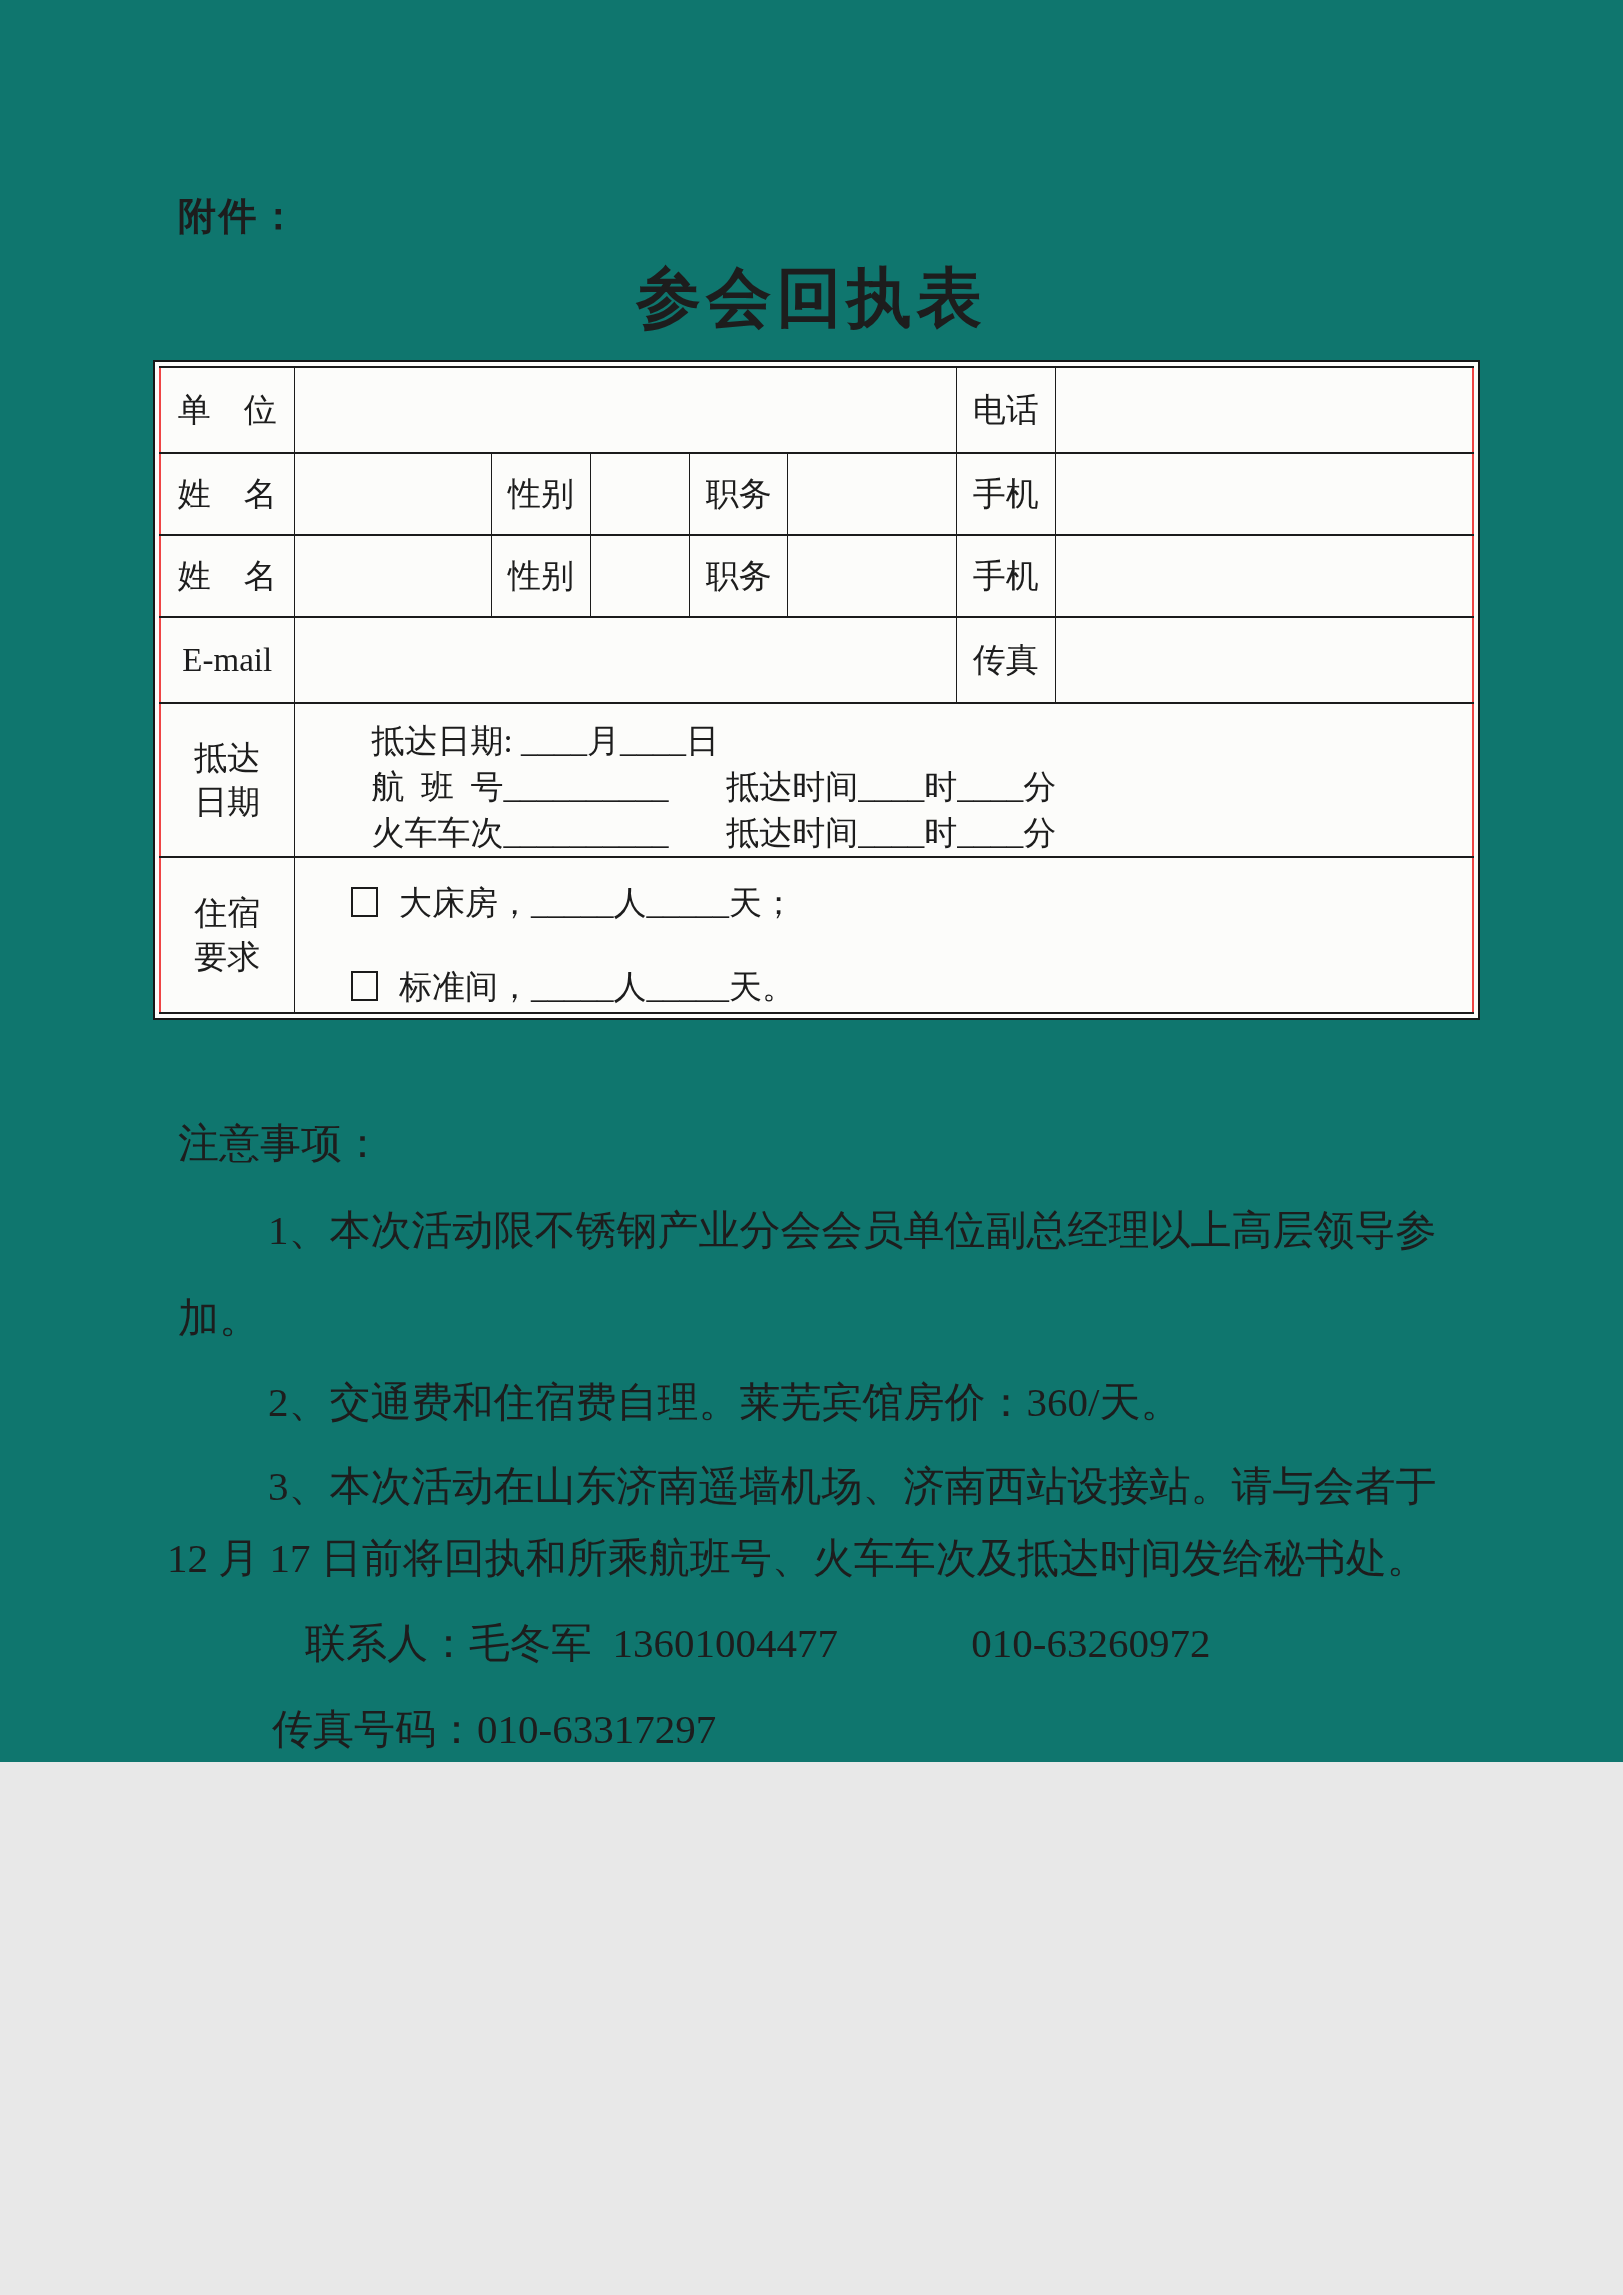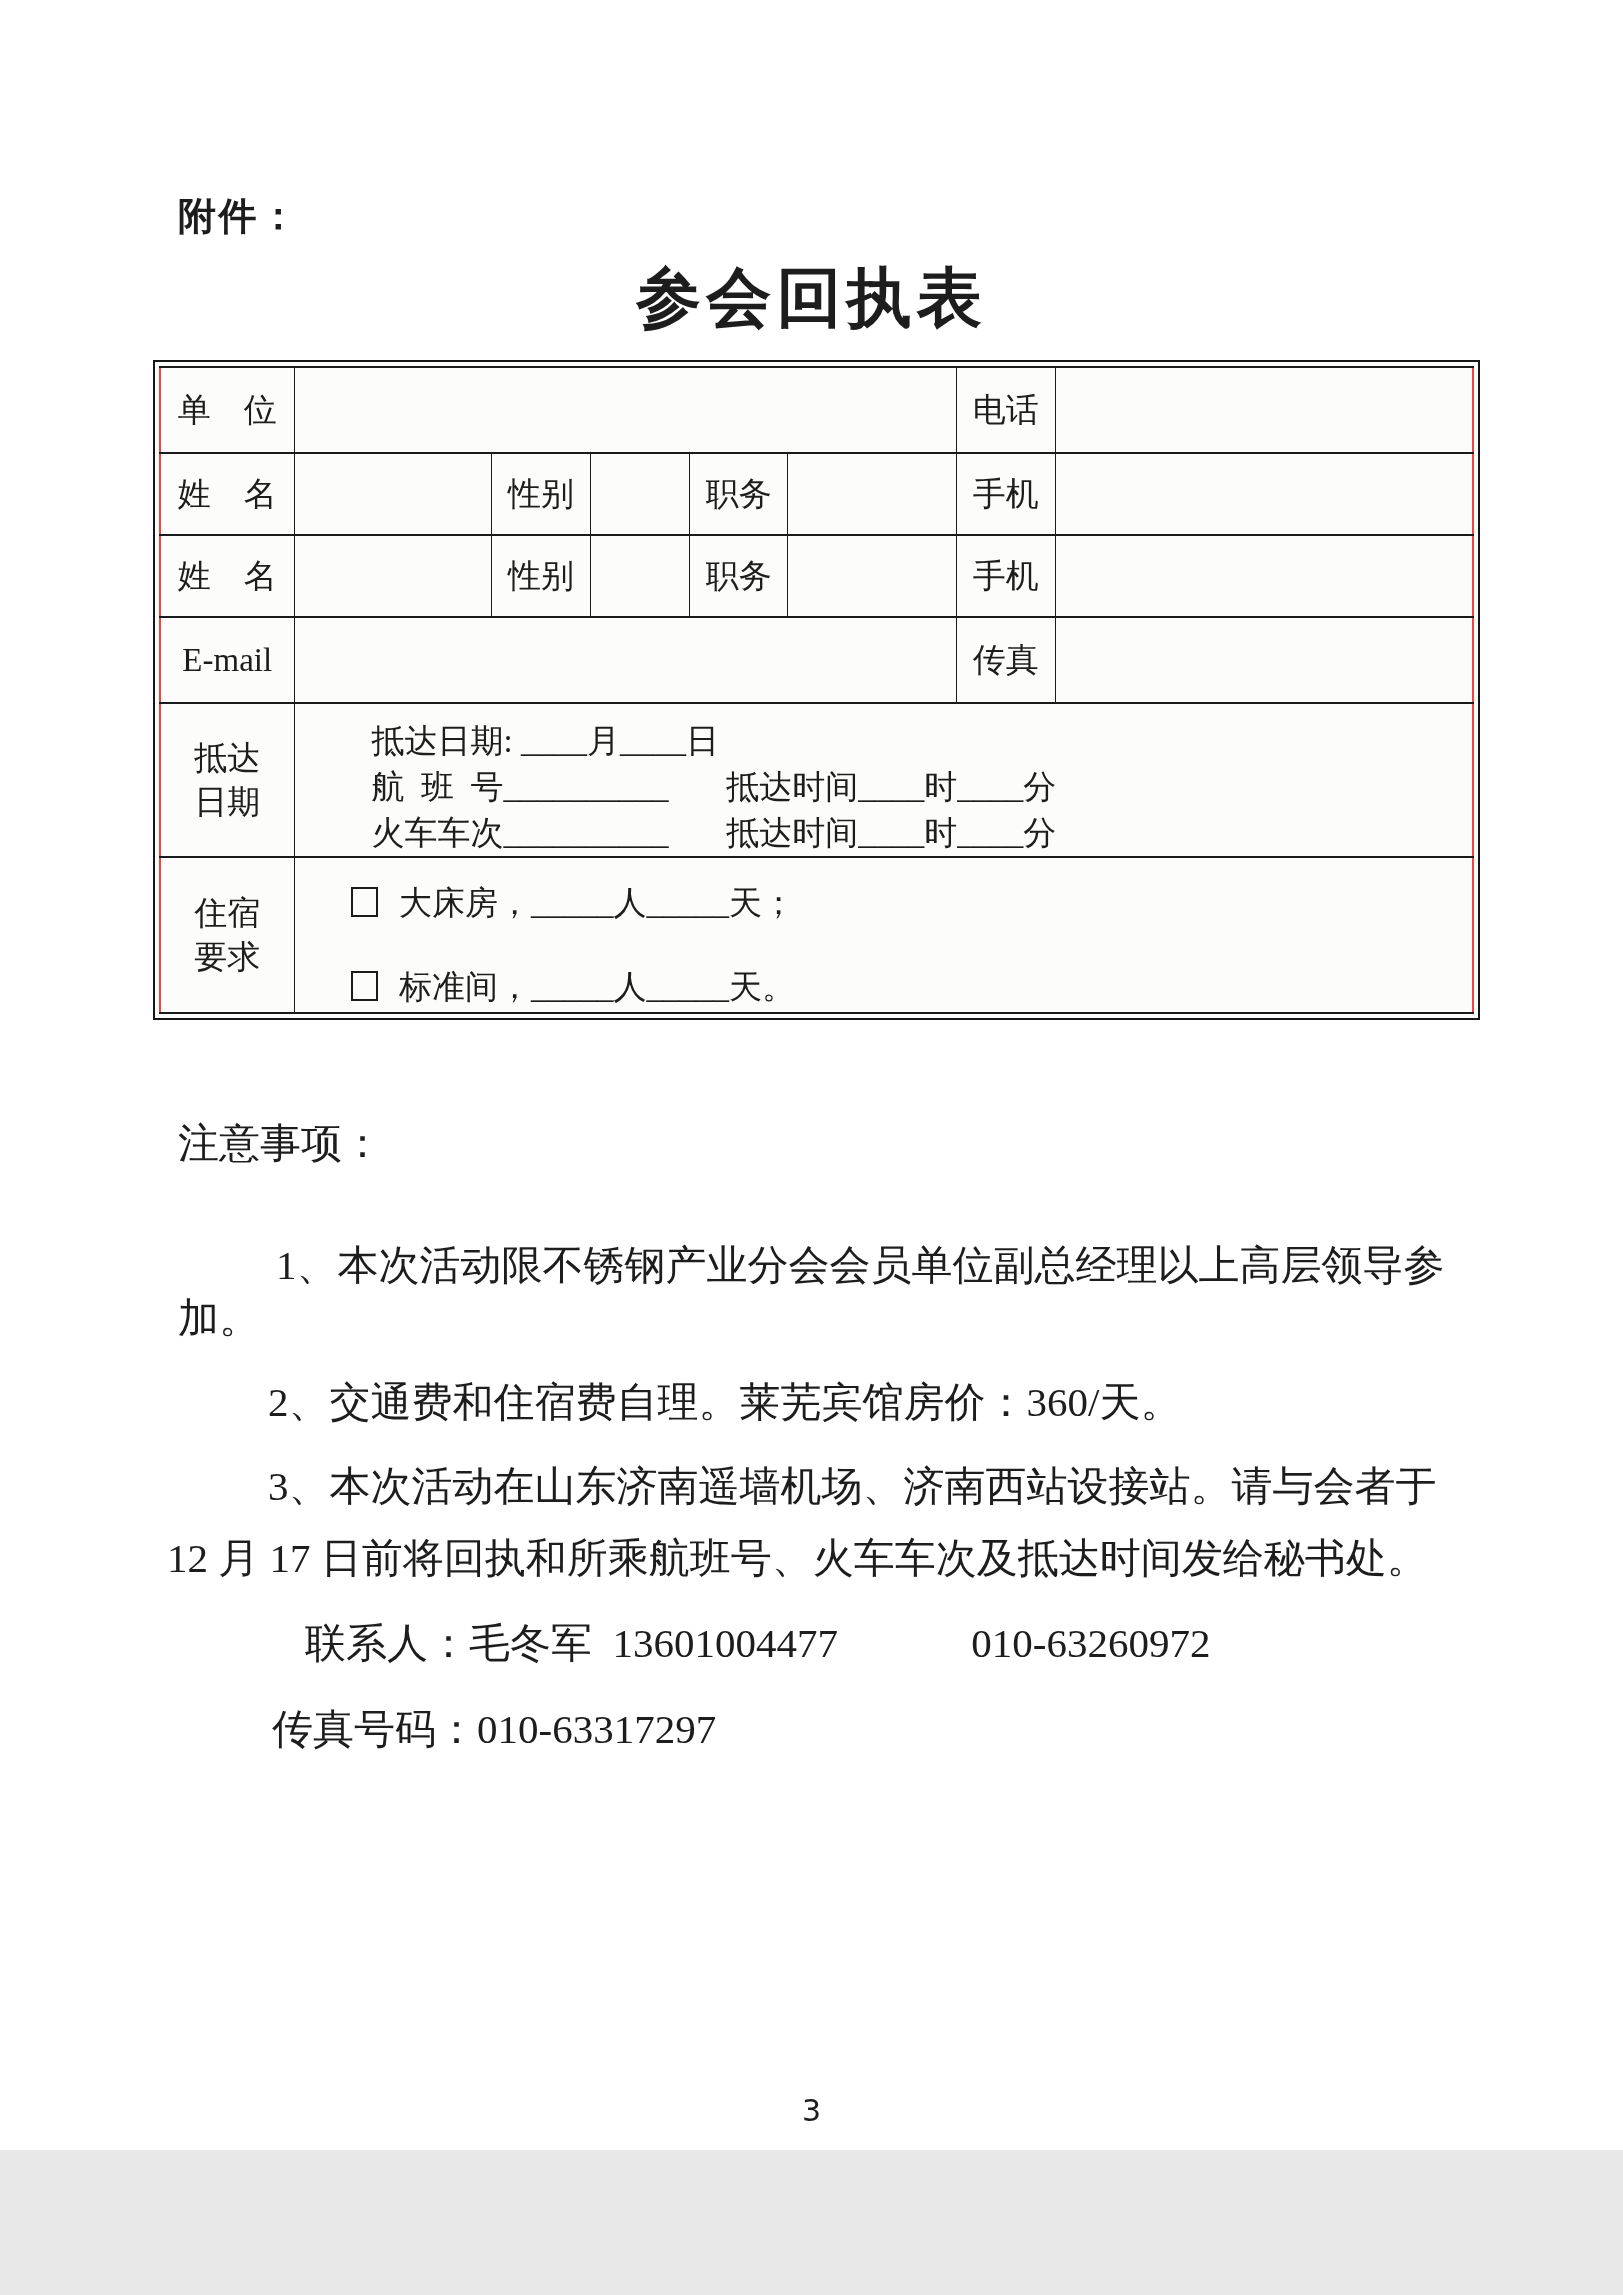--- a/index.html
+++ b/index.html
@@ -1,22 +1,22 @@
 <!DOCTYPE html>
 <html style="font-size:10.5px"><head>
 <meta charset="utf-8">
 <style>
   * { margin: 0; padding: 0; box-sizing: border-box; }
   html, body { background: #e8e8e8; }
   .page {
     position: relative;
     width: 1623px;
-    height: 2150px;
+    height: 1762px;
     margin: 0 auto;
-    background: #ffffff;
+    background: #0f766e;
     color: #1d1d1d;
     font-family: "Liberation Serif", "DejaVu Serif", serif;
     overflow: hidden;
   }
 
   
   .attachment {
     position: absolute;
     left: 178px; top: 191px;
     font-size: 38px;
@@ -83,21 +83,21 @@
   }
 
   
   .note-line {
     position: absolute;
     white-space: pre;
     font-size: 41px;
     line-height: 1.1;
   }
   .nl-heading { left: 178px; top: 1121px; }
-  .nl-1 { left: 276px; top: 1208px; margin-top: 35px; }
+  .nl-1 { left: 268px; top: 1208px; }
   .nl-2 { left: 178px; top: 1296px; }
   .nl-3 { left: 268px; top: 1380px; }
   .nl-4 { left: 268px; top: 1464px; }
   .nl-5 { left: 167px; top: 1536px; }
   .nl-6 { left: 305px; top: 1621px; }
   .nl-7 { left: 272px; top: 1707px; }
 
   
   .page-number {
     position: absolute;

